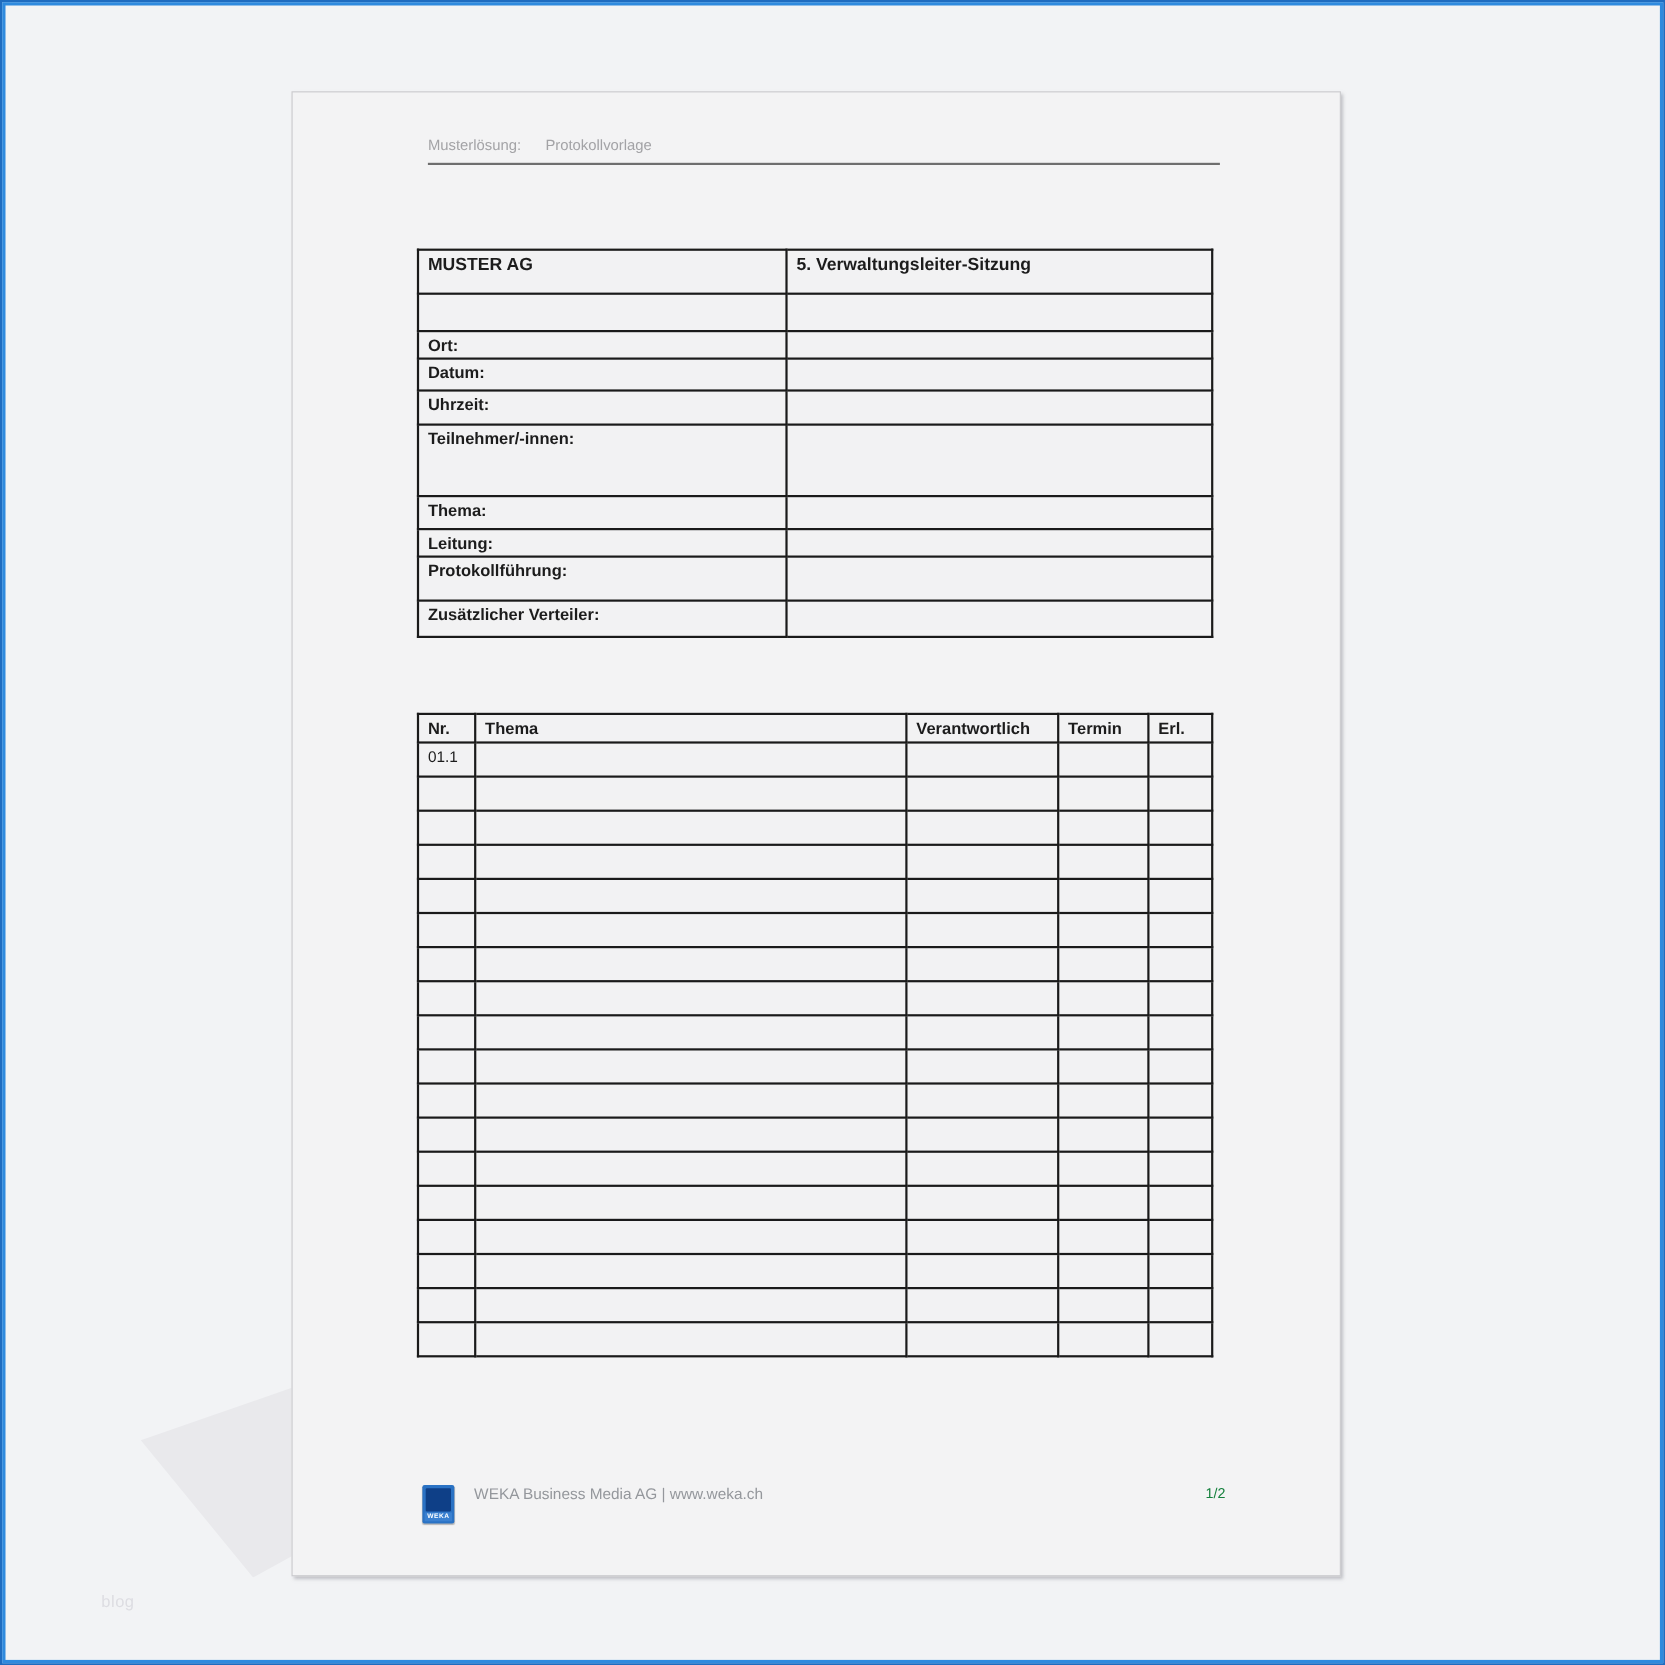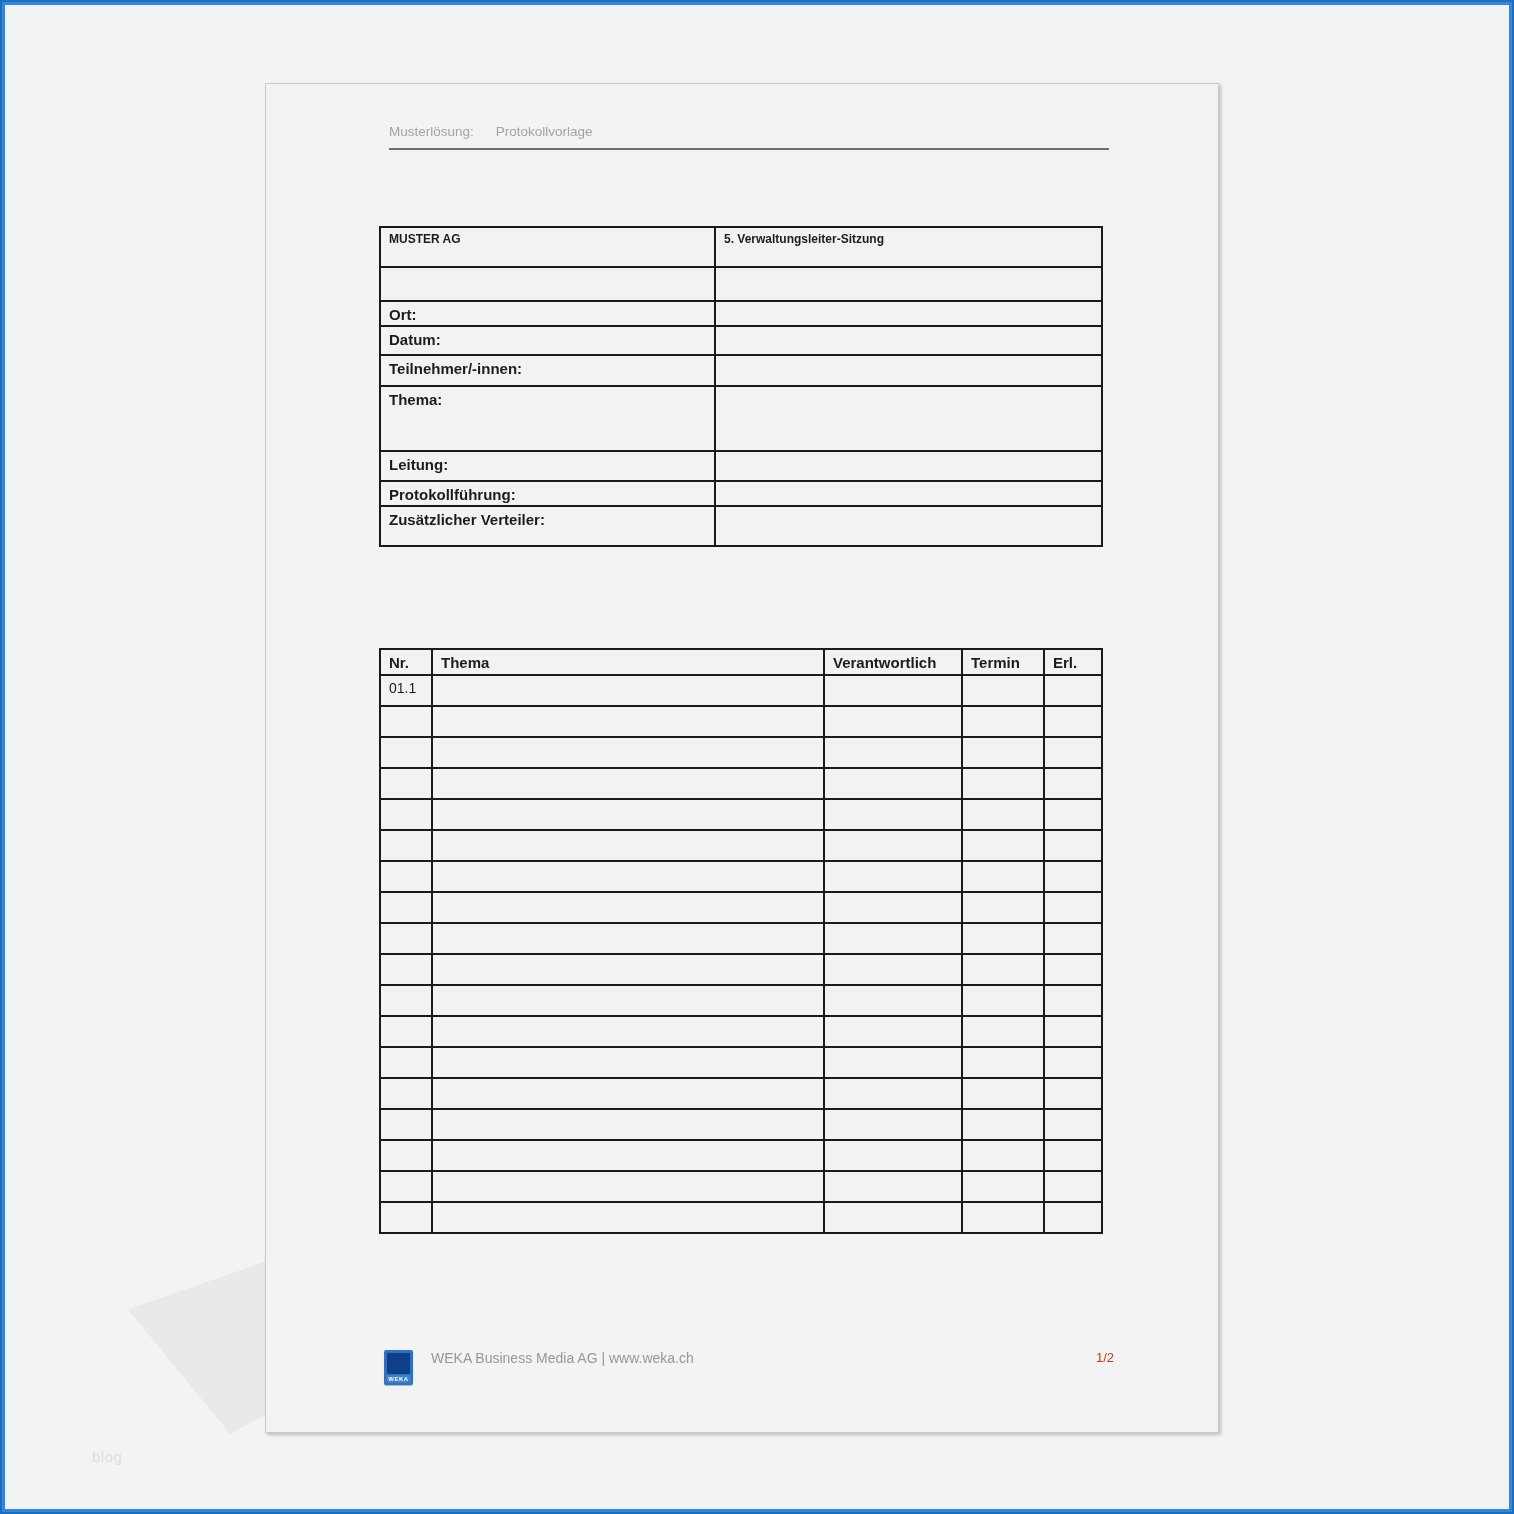--- a/index.html
+++ b/index.html
@@ -54,21 +54,21 @@
     vertical-align:top; text-align:left;
     padding:4px 6px 2px 8px;
     color:#1c1c1c;
     overflow:hidden; white-space:nowrap;
   }
 
   
   .info-table { position:absolute; left:113px; top:142px; width:722px; }
   .info-table col:nth-child(1){ width:335px; }
   .info-table col:nth-child(2){ width:387px; }
-  .info-table thead th { height:40px; font-size:12px; font-weight:bold; }
+  .info-table thead th { height:40px; font-size:16px; font-weight:bold; }
   .info-table tbody td { font-size:15px; font-weight:bold; }
   .info-table tbody tr:nth-child(1) td { height:34px; }
   .info-table tbody tr:nth-child(2) td { height:24px; }
   .info-table tbody tr:nth-child(3) td { height:29px; }
   .info-table tbody tr:nth-child(4) td { height:31px; }
   .info-table tbody tr:nth-child(5) td { height:65px; }
   .info-table tbody tr:nth-child(6) td { height:30px; }
   .info-table tbody tr:nth-child(7) td { height:16px; }
   .info-table tbody tr:nth-child(8) td { height:40px; }
   .info-table tbody tr:nth-child(9) td { height:33px; }
@@ -101,21 +101,21 @@
     position:absolute; left:2px; right:2px; bottom:2px; height:8px;
     background:#3a80d0; color:#ffffff;
     font-size:6px; font-weight:bold; line-height:8px; text-align:center;
     letter-spacing:0.5px;
   }
   .footer-company {
     margin-left:18px; margin-bottom:3px;
     color:#94979c; font-size:14px;
   }
   .footer-spacer { flex:1; }
-  .footer-page { margin-bottom:3px; color:#c2410c; font-size:13px; }
+  .footer-page { margin-bottom:3px; color:#15803d; font-size:13px; }
 </style>
 </head>
 <body>
 
 <div class="frame-outer"></div>
 <div class="frame-inner"></div>
 
 <div class="watermark">blog</div>
 <div class="page-curl"></div>
 
@@ -141,20 +141,24 @@
         <tr>
           <td></td>
           <td></td>
         </tr>
         <tr>
           <td>Ort:</td>
           <td></td>
         </tr>
         <tr>
           <td>Datum:</td>
+          <td></td>
+        </tr>
+        <tr>
+          <td>Uhrzeit:</td>
           <td></td>
         </tr>
         <tr>
           <td>Teilnehmer/-innen:</td>
           <td></td>
         </tr>
         <tr>
           <td>Thema:</td>
           <td></td>
         </tr>

